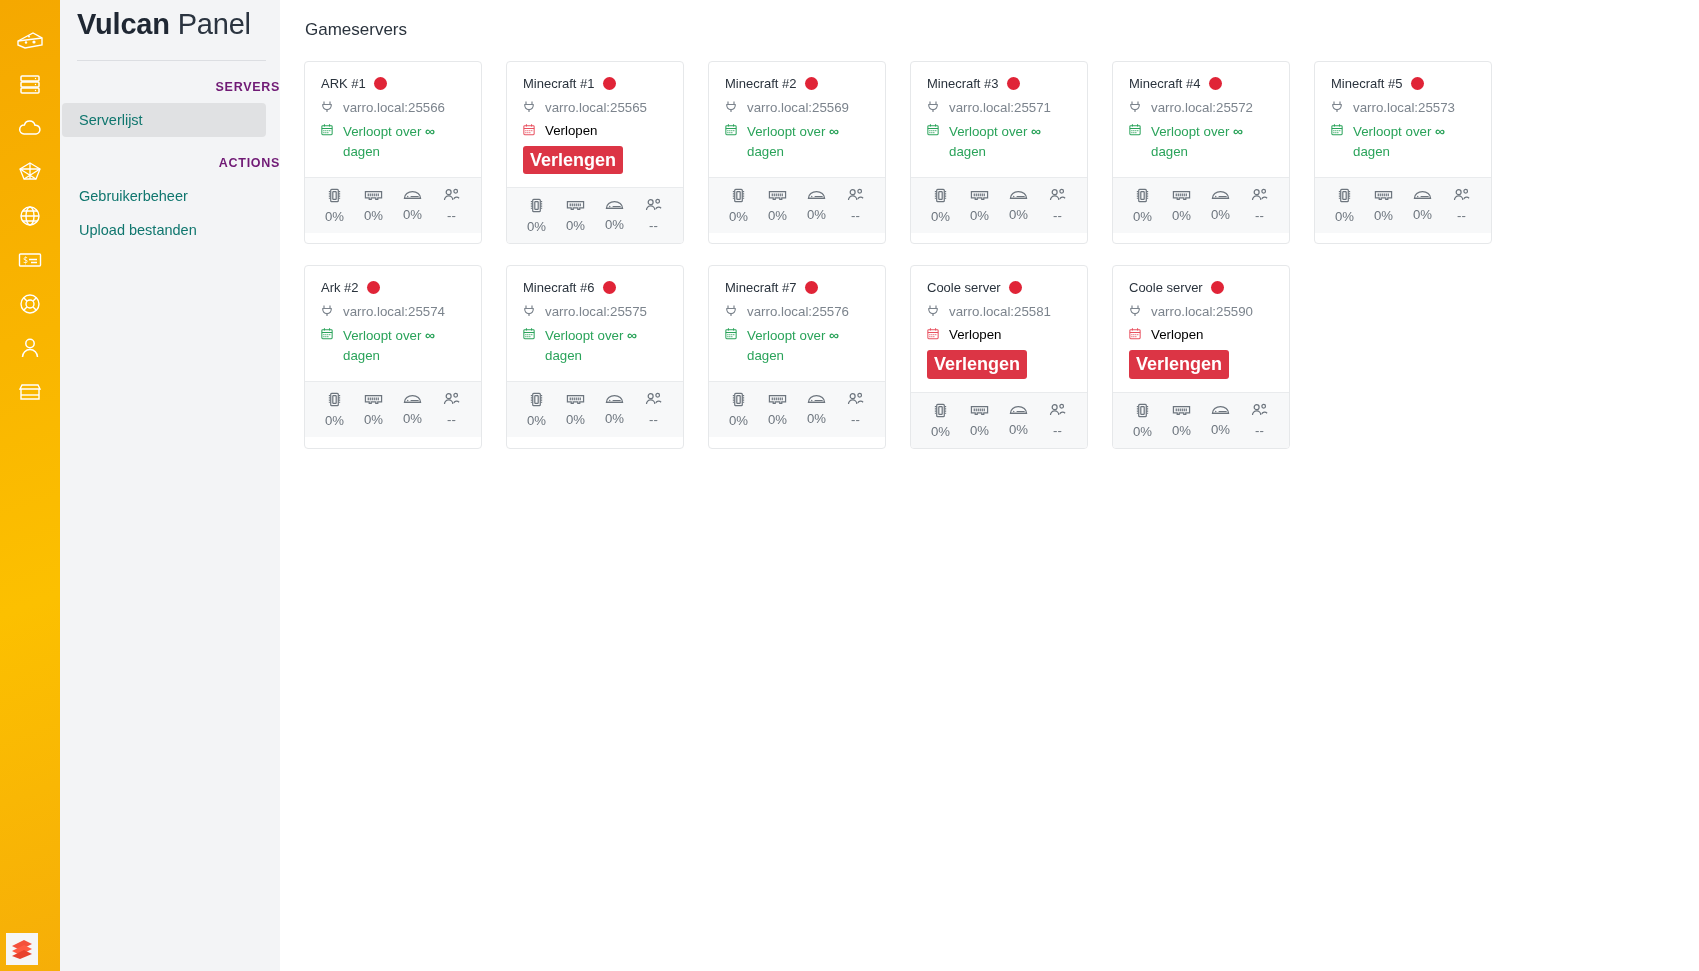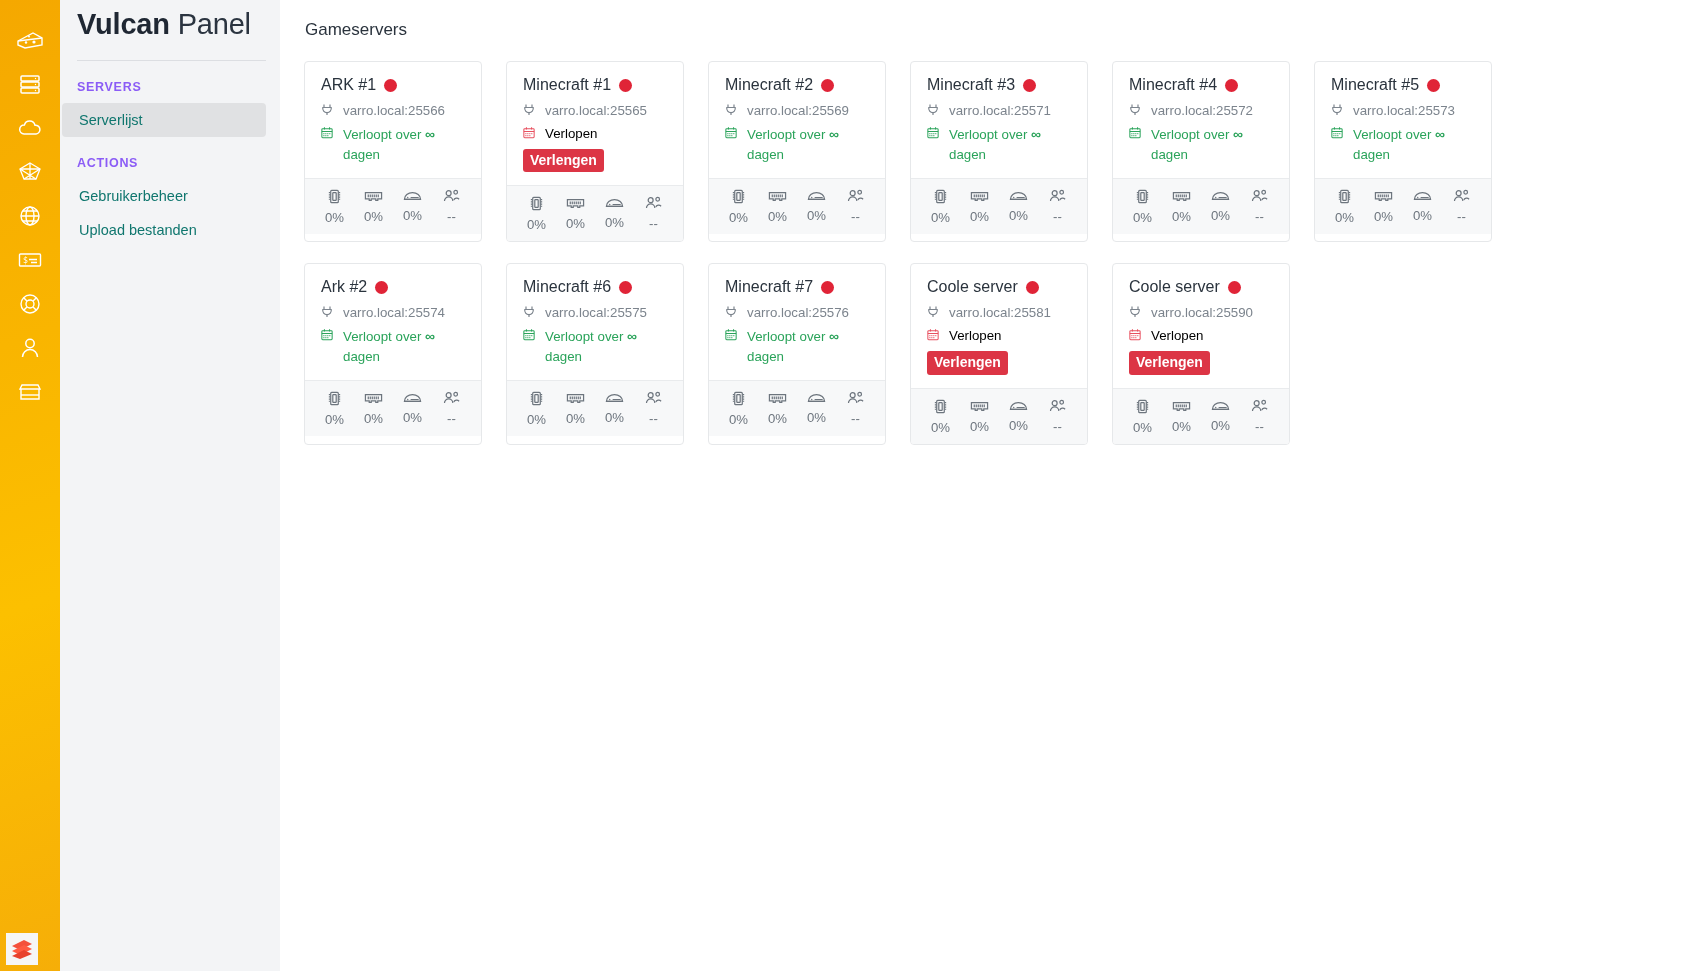--- a/index.html
+++ b/index.html
@@ -43,21 +43,21 @@
     padding: 4px 0 0 17px; color: #1f2733; font-weight: 700;
     white-space: nowrap;
   }
   .brand .light { font-weight: 300; color: #2b3440; }
   .brand-rule {
     height: 1px; background: #dcdee2;
     margin: 19px 14px 0 17px;
   }
   .sb-section {
     font-size: 12.5px; font-weight: 700; letter-spacing: 0.7px;
-    color: #8b5cf6; padding: 19px 0 9px 17px;
+    color: #701a75; padding: 19px 0 9px 17px; text-align: right;
   }
   .sb-item {
     font-size: 14.5px; color: #0f766e;
     padding: 9px 0 9px 17px;
     margin: 0 14px 0 2px;
     border-radius: 4px;
     cursor: pointer;
   }
   .sb-item.active { background: #e0e1e3; }
 
@@ -89,41 +89,41 @@
     border-radius: 4px;
     display: flex; flex-direction: column;
     overflow: hidden;
   }
   .card-body { padding: 14px 16px 13px 16px; min-height: 115px; }
   .card-title-row {
     display: flex; align-items: center; gap: 8px;
     margin-bottom: 7px;
   }
   .card-title {
-    font-size: 16px; color: #2a333d; font-weight: 400;
+    font-size: 13px; color: #2a333d; font-weight: 400;
     white-space: nowrap;
   }
   .dot { width: 13px; height: 13px; border-radius: 50%; background: #e02437; flex: none; }
 
   .card-line {
     display: flex; align-items: flex-start; gap: 10px;
     font-size: 13.3px; color: #7c848d;
     margin-top: 3px; line-height: 1.5;
   }
   .card-line svg { flex: none; margin-top: 2px; }
   .exp-ok { color: #2aa35a; }
   .exp-ok svg { color: #2aa35a; }
   .exp-bad { color: #000000; }
   .exp-bad svg { color: #e8505f; }
   .inf { font-weight: 700; font-size: 14px; }
 
   .renew {
     display: inline-block;
     background: #dc3545; color: #fff;
-    font-size: 14px; font-weight: 700;
+    font-size: 18px; font-weight: 700;
     padding: 3px 7px; border-radius: 3px;
     margin-top: 5px; cursor: pointer;
     line-height: 1.25;
   }
 
   .card-foot {
     border-top: 1px solid #e9ebed;
     background: #f7f8f9;
     padding: 9px 10px 9px 10px;
     display: flex; justify-content: space-around; align-items: flex-start;

